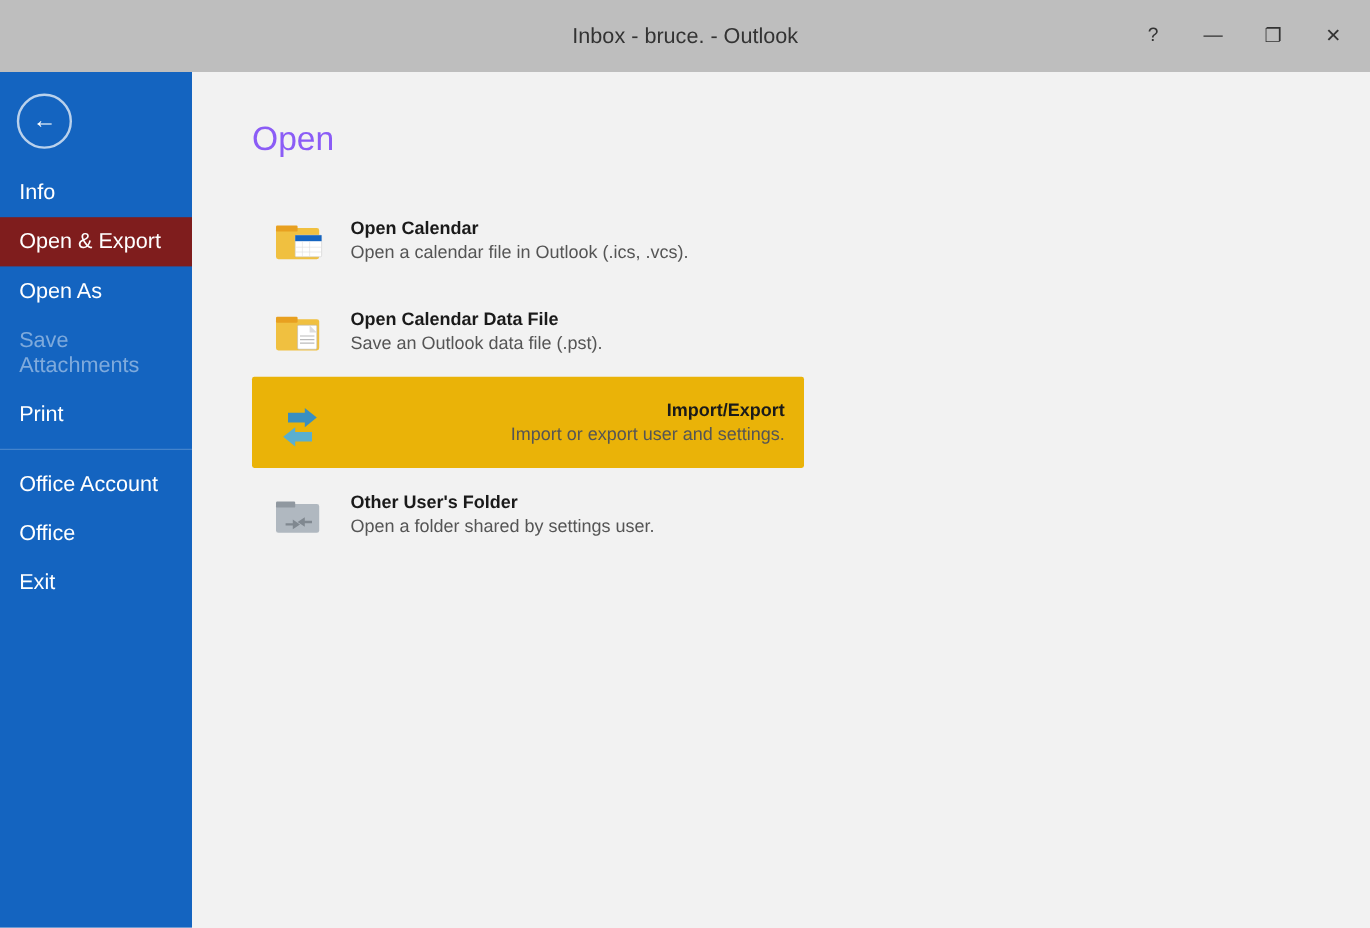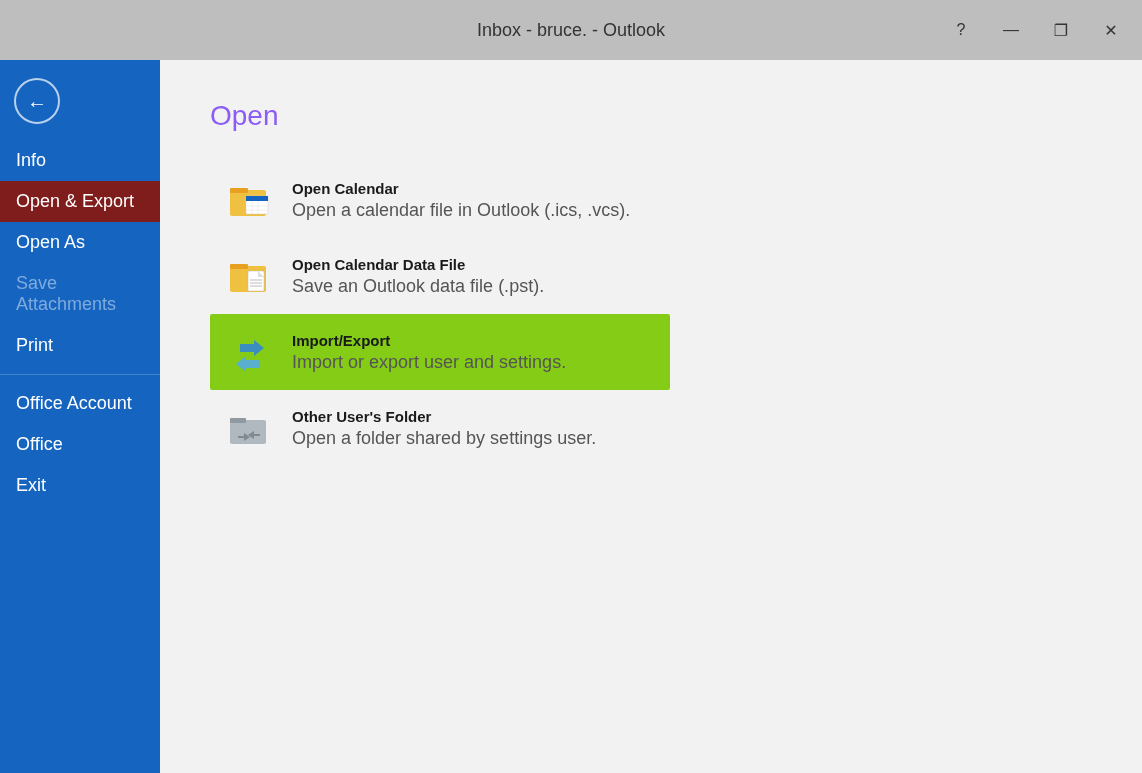--- a/index.html
+++ b/index.html
@@ -109,39 +109,39 @@
       gap: 0;
     }
     .open-item {
       display: flex;
       align-items: center;
       padding: 14px 16px;
       cursor: pointer;
       border-radius: 2px;
       max-width: 460px;
     }
-    .open-item.selected { background: #84cc16; }
+    .open-item.selected { background: #eab308; text-align: right; }
     .item-icon {
       width: 48px;
       height: 48px;
       flex-shrink: 0;
       margin-right: 18px;
       display: flex;
       align-items: center;
       justify-content: center;
     }
     .item-text { flex: 1; }
     .item-title {
       font-size: 15px;
       font-weight: 600;
       color: #1a1a1a;
       margin-bottom: 3px;
     }
     .item-desc {
-      font-size: 18px;
+      font-size: 15px;
       color: #555;
     }
   </style>
 </head>
 <body>
 
 <div class="title-bar">
   <span class="title-bar-center">Inbox - bruce.                          - Outlook</span>
   <div class="title-bar-controls">
     <button class="title-btn">?</button>

